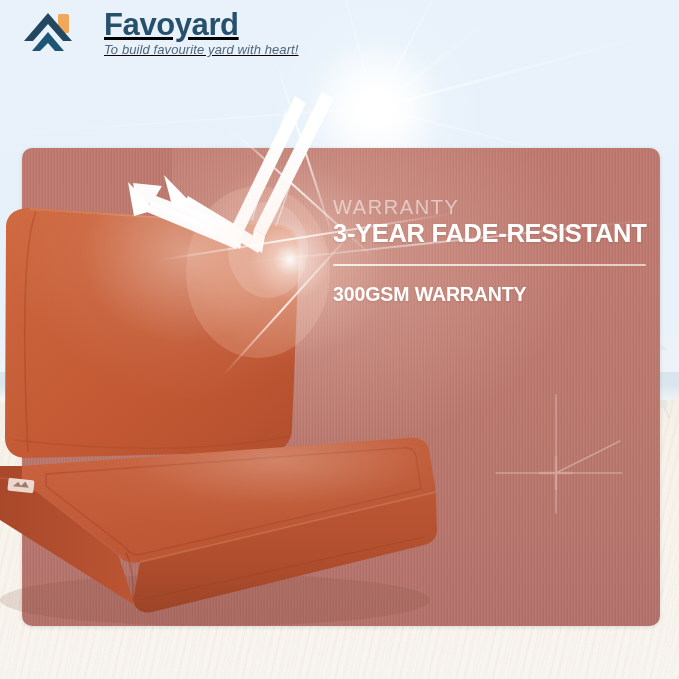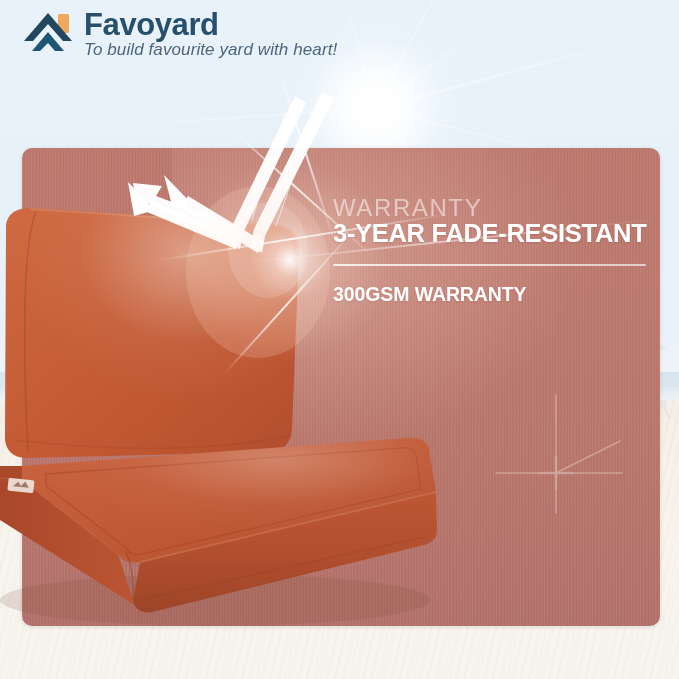--- a/index.html
+++ b/index.html
@@ -57,27 +57,27 @@
     background:radial-gradient(circle at 50% 50%, rgba(255,255,255,1) 0%, rgba(255,255,255,.98) 13%, rgba(255,255,255,.72) 27%, rgba(238,247,253,.35) 48%, rgba(232,243,251,0) 72%);
   }
   .sun-ray{
     position:absolute;background:linear-gradient(to right, rgba(255,255,255,.95), rgba(255,255,255,0));
     transform-origin:0 50%;
   }
 
   
   .logo-wrap{position:absolute;left:22px;top:8px;display:flex;align-items:flex-start;}
   .logo-mark{position:relative;width:56px;height:52px;flex:0 0 auto;margin-top:2px;}
-  .logo-text{margin-left:6px;}
+  .logo-text{margin-left:26px;text-decoration:underline;}
   .brand{
     font-size:31px;font-weight:700;color:#27506c;letter-spacing:-.4px;line-height:34px;
     font-family:"Liberation Sans", sans-serif;
   }
   .tagline{
-    font-size:17px;font-style:italic;color:#4f657a;letter-spacing:.1px;
+    font-size:13px;font-style:italic;color:#4f657a;letter-spacing:.1px;
     margin-top:1px;line-height:14px;
   }
 
   
   .panel{
     position:absolute;left:22px;top:148px;width:638px;height:478px;
     border-radius:10px;
     background:
       linear-gradient(to bottom, #bd776c 0%, #bd786d 28%, #b9766b 60%, #b4726a 88%, #b27069 100%);
     box-shadow:0 1px 4px rgba(80,45,40,.14);
@@ -105,21 +105,21 @@
     position:absolute;background:linear-gradient(to right, rgba(255,255,255,0), rgba(255,255,255,.85) 45%, rgba(255,255,255,0));
     transform-origin:50% 50%;
   }
 
   
   .cushion-layer{position:absolute;left:0;top:0;width:679px;height:679px;}
 
   
   .copy{position:absolute;left:333px;top:196px;width:320px;}
   .kicker{
-    font-size:24px;font-weight:400;letter-spacing:1.6px;
+    font-size:20px;font-weight:400;letter-spacing:1.6px;
     color:rgba(255,255,255,.52);line-height:23px;
   }
   .headline{
     font-size:25.5px;font-weight:700;color:#ffffff;line-height:28px;
     letter-spacing:-.3px;margin-top:0;
     text-shadow:0 1px 2px rgba(120,60,50,.20);
   }
   .rule{
     height:1.6px;width:313px;margin-top:17px;
     background:linear-gradient(to right, rgba(255,255,255,.82), rgba(255,255,255,.62));

